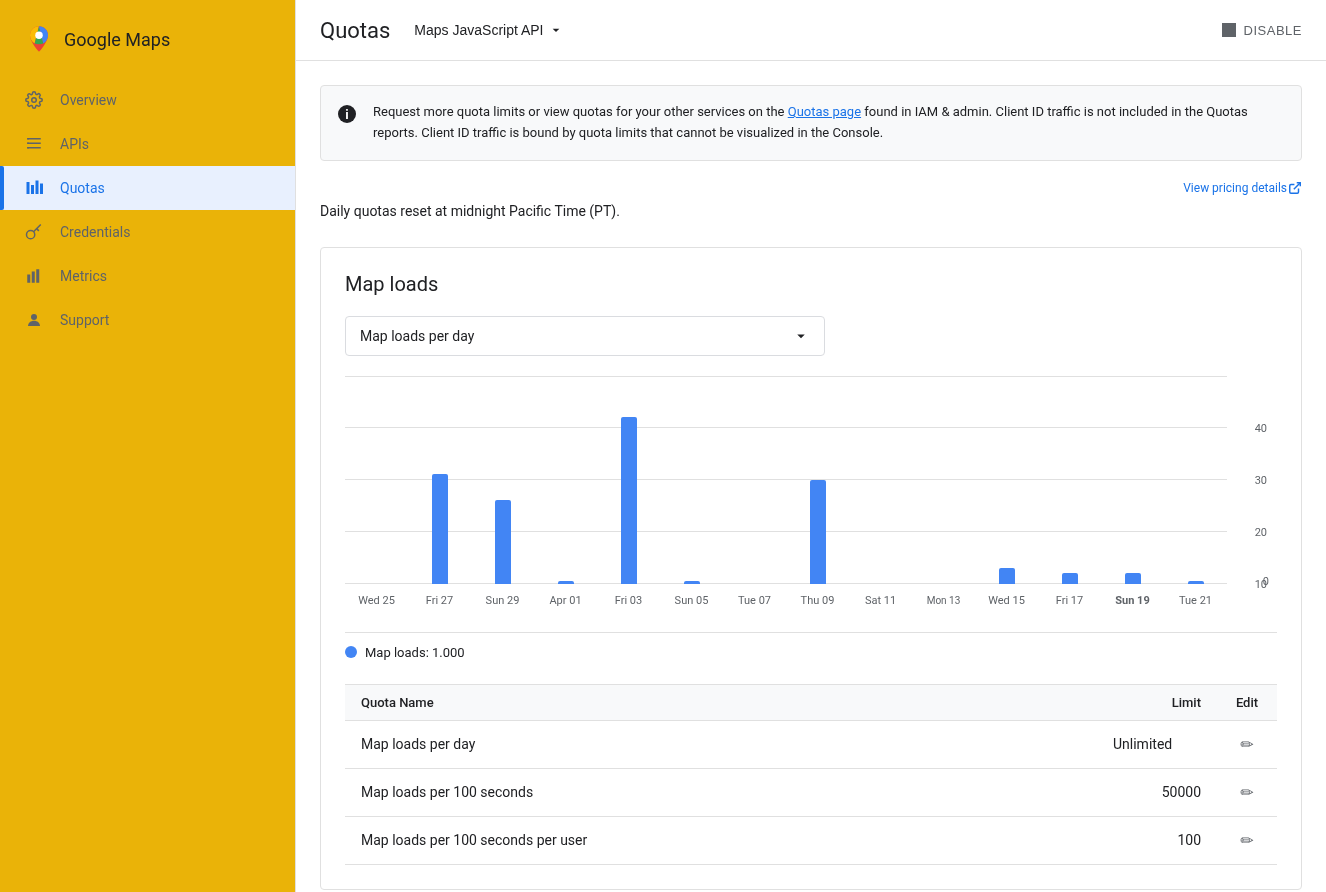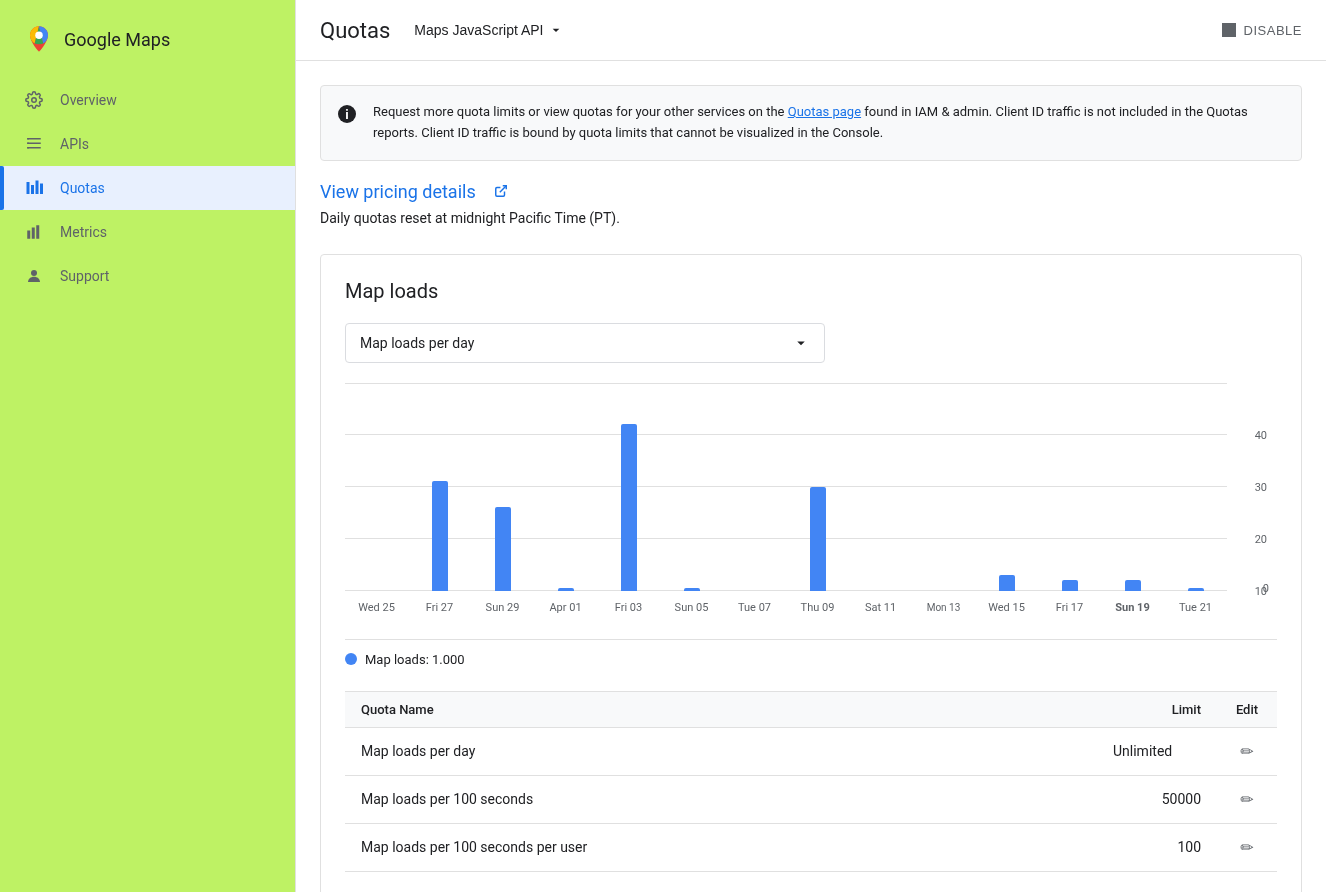--- a/index.html
+++ b/index.html
@@ -5,21 +5,21 @@
     * { box-sizing: border-box; margin: 0; padding: 0; }
     body { font-family: 'Google Sans', Roboto, Arial, sans-serif; font-size: 14px; color: #202124; background: #fff; display: flex; height: 892px; overflow: hidden; }
 
     
     #sidebar {
       width: 296px;
       min-width: 296px;
       border-right: 1px solid #e0e0e0;
       display: flex;
       flex-direction: column;
-      background: #bef264;
+      background: #eab308;
       padding-top: 16px;
     }
     .sidebar-logo {
       display: flex;
       align-items: center;
       gap: 10px;
       padding: 8px 24px 24px 24px;
     }
     .logo-icon {
       width: 30px;
@@ -143,26 +143,27 @@
       color: #202124;
       line-height: 1.6;
     }
     .info-text a {
       color: #1a73e8;
       text-decoration: underline;
     }
 
     .view-pricing {
       color: #1a73e8;
-      font-size: 18px;
+      font-size: 12px;
       text-decoration: none;
       display: flex;
       align-items: center;
-      gap: 18px;
+      gap: 1px;
       margin-bottom: 8px;
+      justify-content: flex-end;
     }
     .daily-reset-text {
       font-size: 14px;
       color: #202124;
       margin-bottom: 28px;
     }
 
     
     .chart-section {
       background: #fff;
@@ -316,20 +317,30 @@
         <svg width="18" height="18" viewBox="0 0 24 24" fill="#1a73e8">
           <rect x="2" y="4" width="4" height="16"></rect>
           <rect x="8" y="8" width="4" height="12"></rect>
           <rect x="14" y="2" width="4" height="18"></rect>
           <rect x="20" y="6" width="4" height="14"></rect>
         </svg>
       </div>
       <span>Quotas</span>
     </div>
 
+    <div class="sidebar-item">
+      <div class="nav-icon">
+        <svg width="18" height="18" viewBox="0 0 24 24" fill="none" stroke="#5f6368" stroke-width="2">
+          <circle cx="7.5" cy="15.5" r="5.5"></circle>
+          <path d="M21 2l-9.6 9.6"></path>
+          <path d="M15.5 7.5l3 3"></path>
+        </svg>
+      </div>
+      <span>Credentials</span>
+    </div>
 
     <div class="sidebar-item">
       <div class="nav-icon">
         <svg width="18" height="18" viewBox="0 0 24 24" fill="#5f6368">
           <rect x="3" y="10" width="4" height="11"></rect>
           <rect x="9" y="6" width="4" height="15"></rect>
           <rect x="15" y="3" width="4" height="18"></rect>
         </svg>
       </div>
       <span>Metrics</span>

